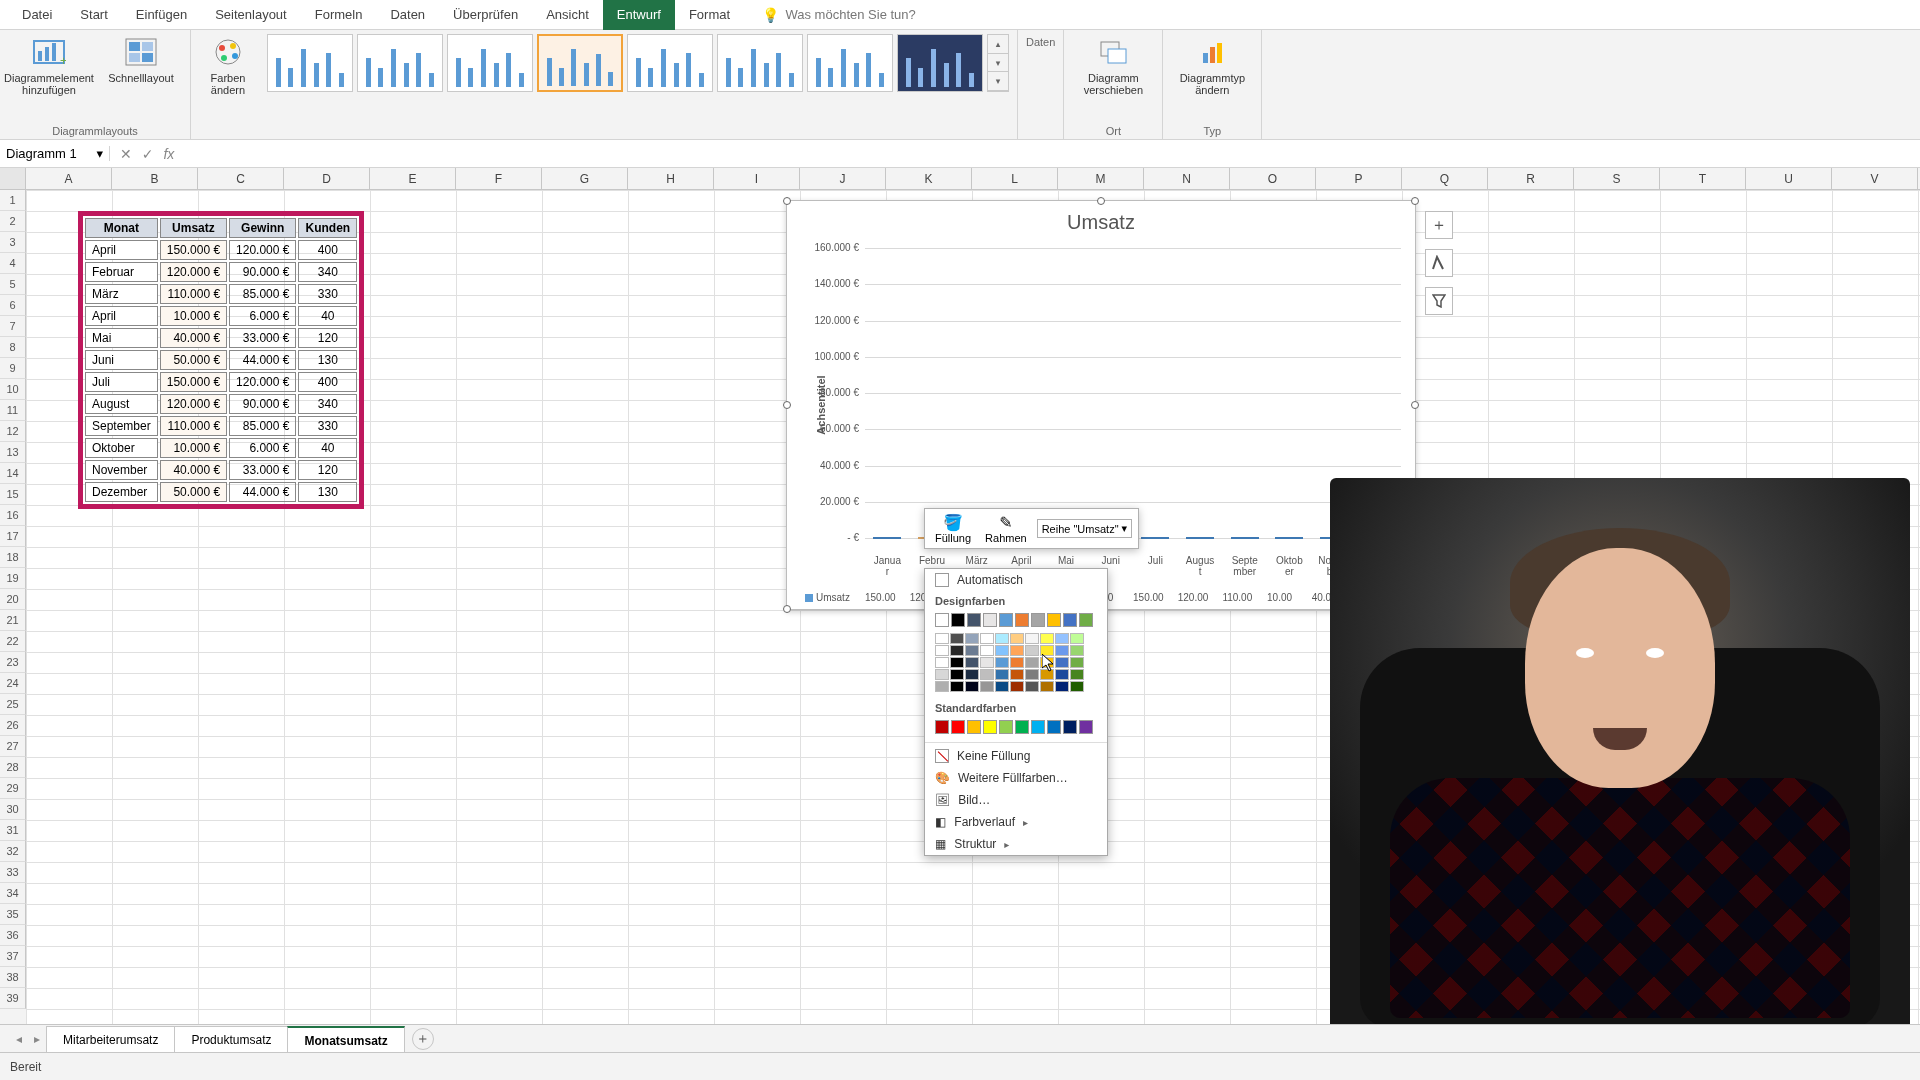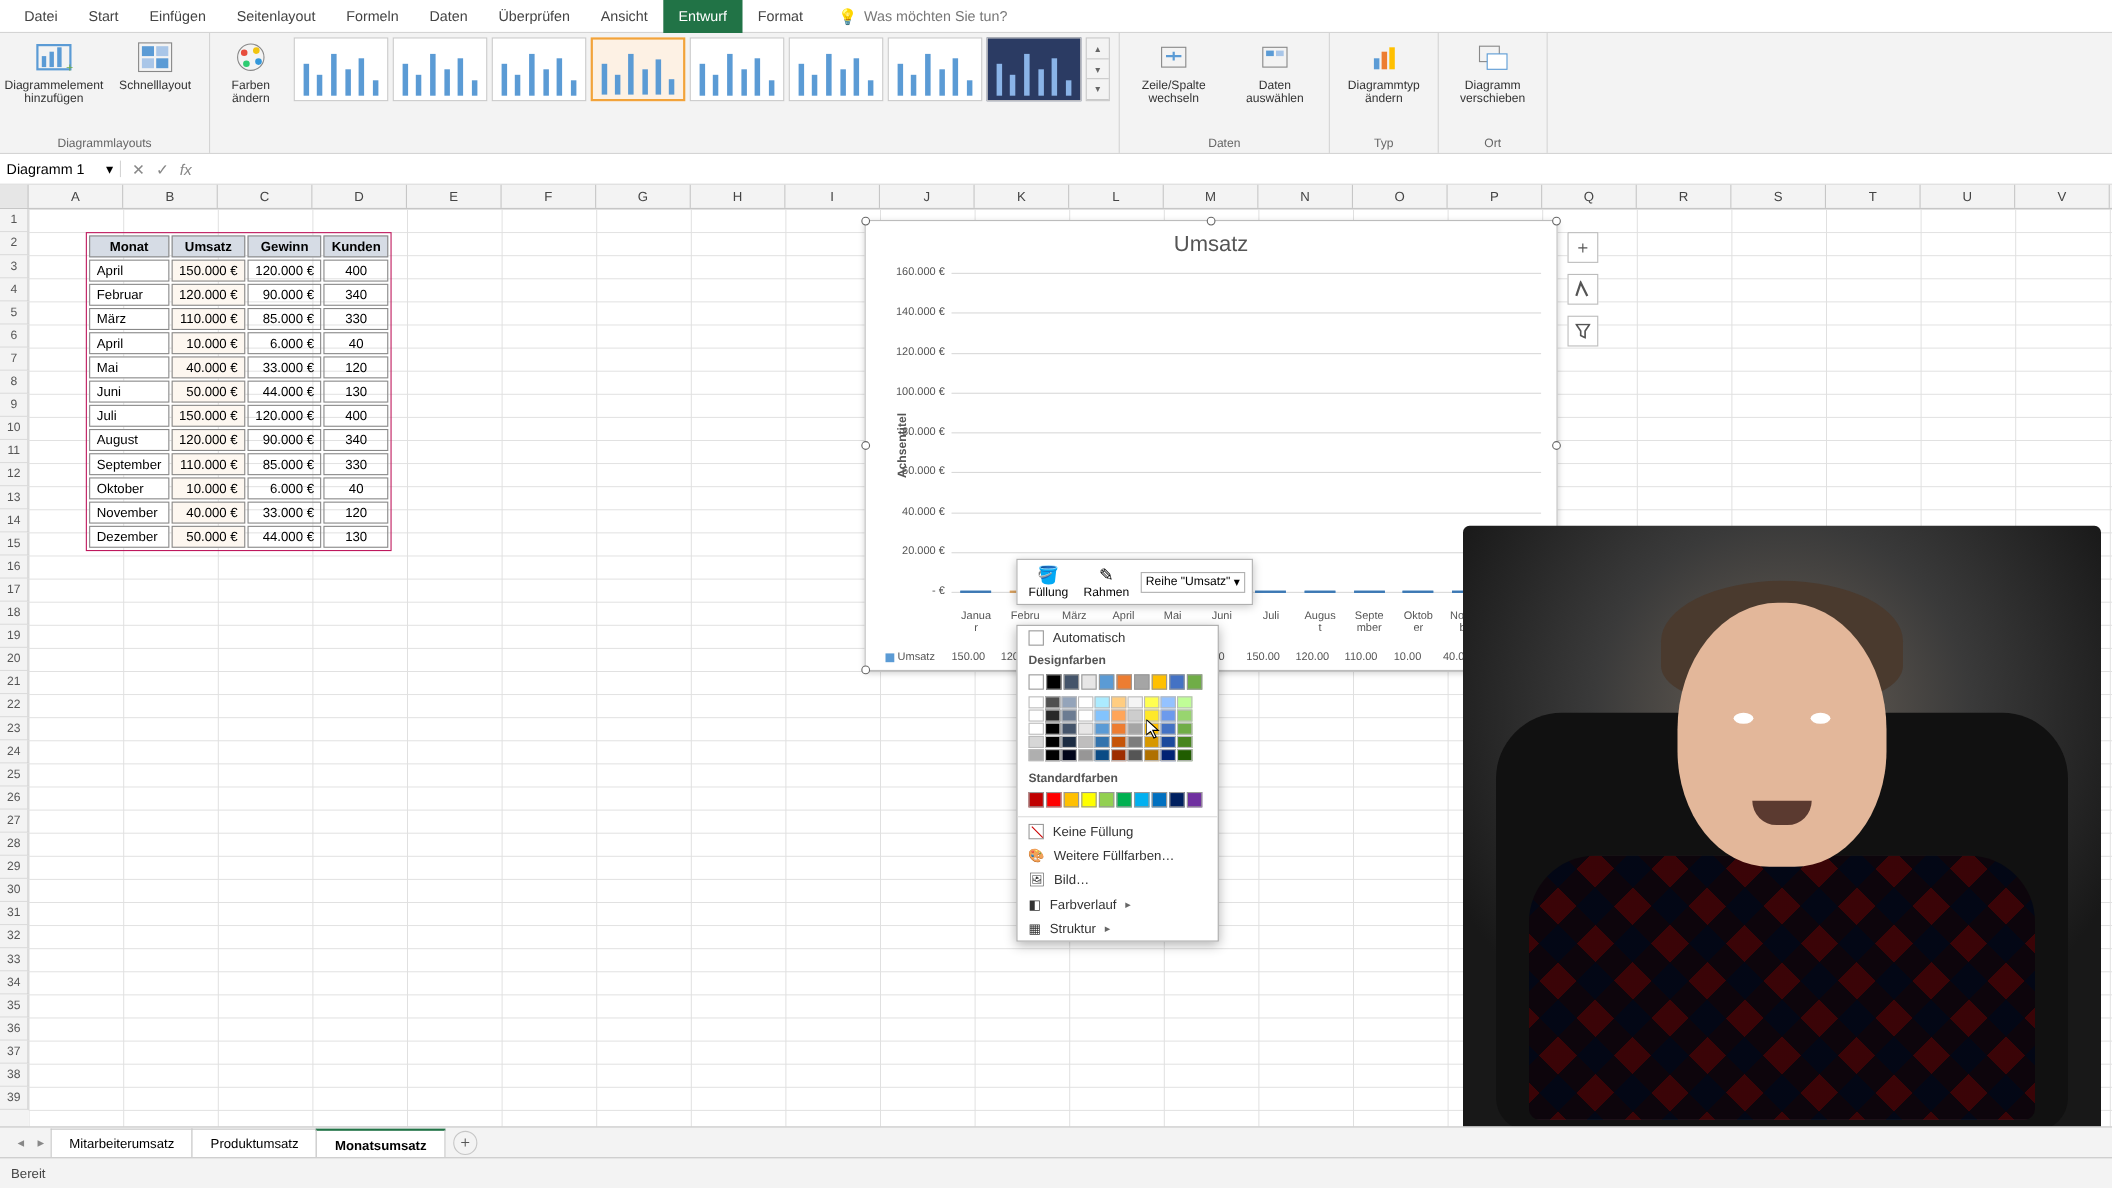--- a/index.html
+++ b/index.html
@@ -40,21 +40,21 @@
 .rownum-col { width:26px; border-right:1px solid #c6c6c6; background:#e6e6e6;}
 .colhdr .ch { border-right:1px solid #c6c6c6; text-align:center; font-size:12px; color:#444; line-height:22px;}
 .gridbody { position:relative; display:flex; }
 .rownums { width:26px; background:#f3f3f3; }
 .rownums div { height:21px; border-bottom:1px solid #dcdcdc; border-right:1px solid #c6c6c6; font-size:11px; text-align:center; line-height:21px; color:#555;}
 .cells { position:relative; flex:1; }
 .gridlines { position:absolute; inset:0; background-image:
   linear-gradient(to right,#e0e0e0 1px,transparent 1px),
   linear-gradient(to bottom,#e0e0e0 1px,transparent 1px);
   background-size:86px 21px; }
-.datatable { position:absolute; left:52px; top:21px; border:1px solid #be185d; font-size:12px;}
+.datatable { position:absolute; left:52px; top:21px; border:5px solid #be185d; font-size:12px;}
 .datatable th, .datatable td { border:1px solid #888; height:20px; padding:0 6px; text-align:right;}
 .datatable th { background:#d6dce5; font-weight:bold; text-align:center;}
 .datatable td.month { text-align:left; background:#fff;}
 .datatable .selcol { background:#fdf7f0; }
 
 
 .chart { position:absolute; left:760px; top:10px; width:630px; height:410px; background:#fff; border:1px solid #bcbcbc; box-shadow:0 2px 6px rgba(0,0,0,.2);}
 .chandle { position:absolute; width:8px; height:8px; background:#fff; border:1px solid #666; border-radius:50%;}
 .chart-title { text-align:center; font-size:20px; color:#555; padding:10px 0 4px;}
 .yaxis-title { position:absolute; left:4px; top:50%; transform:translateY(-50%) rotate(-90deg); font-size:11px; color:#555; font-weight:bold;}
@@ -244,71 +244,50 @@
           </div>
         <div class="style-more">
             <div>▴</div>
             <div>▾</div>
             <div>▾</div>
           </div>
       </div>
     </div>
   </div>
   <div class="group">
+    <div class="group-label">Daten</div>
+  </div>
+  <div class="group">
     <div class="group-body">
       <div class="bigbtn">
         <div class="ico">
             <svg width="30" height="30">
-              <rect x="4" y="6" width="22" height="18" fill="none" stroke="#888"></rect>
-              <path d="M8 14 h14 M15 10 v8" stroke="#5b9bd5" stroke-width="2"></path>
+              <rect x="3" y="5" width="18" height="14" fill="none" stroke="#888"></rect>
+              <rect x="10" y="12" width="18" height="14" fill="#fff" stroke="#5b9bd5"></rect>
             </svg>
           </div>
-        <span>Zeile/Spalte wechseln</span>
-      </div>
-      <div class="bigbtn">
-        <div class="ico">
-            <svg width="30" height="30">
-              <rect x="4" y="6" width="22" height="18" fill="none" stroke="#888"></rect>
-              <rect x="7" y="9" width="7" height="5" fill="#5b9bd5"></rect>
-              <rect x="16" y="9" width="7" height="5" fill="#a9c6e8"></rect>
-            </svg>
-          </div>
-        <span>Daten auswählen</span>
+        <span>Diagramm verschieben</span>
       </div>
     </div>
-    <div class="group-label">Daten</div>
+    <div class="group-label">Ort</div>
   </div>
   <div class="group">
     <div class="group-body">
       <div class="bigbtn">
         <div class="ico">
             <svg width="30" height="30">
               <rect x="6" y="16" width="5" height="10" fill="#5b9bd5"></rect>
               <rect x="13" y="10" width="5" height="16" fill="#ed7d31"></rect>
               <rect x="20" y="6" width="5" height="20" fill="#ffc000"></rect>
             </svg>
           </div>
         <span>Diagrammtyp ändern</span>
       </div>
     </div>
     <div class="group-label">Typ</div>
-  </div>
-  <div class="group">
-    <div class="group-body">
-      <div class="bigbtn">
-        <div class="ico">
-            <svg width="30" height="30">
-              <rect x="3" y="5" width="18" height="14" fill="none" stroke="#888"></rect>
-              <rect x="10" y="12" width="18" height="14" fill="#fff" stroke="#5b9bd5"></rect>
-            </svg>
-          </div>
-        <span>Diagramm verschieben</span>
-      </div>
-    </div>
-    <div class="group-label">Ort</div>
   </div>
 </div>
 
 <div class="fxrow">
   <div class="namebox">
     <span>Diagramm 1</span>
       <span>▾</span>
   </div>
   <div class="fxctl">
     <span>✕</span>

